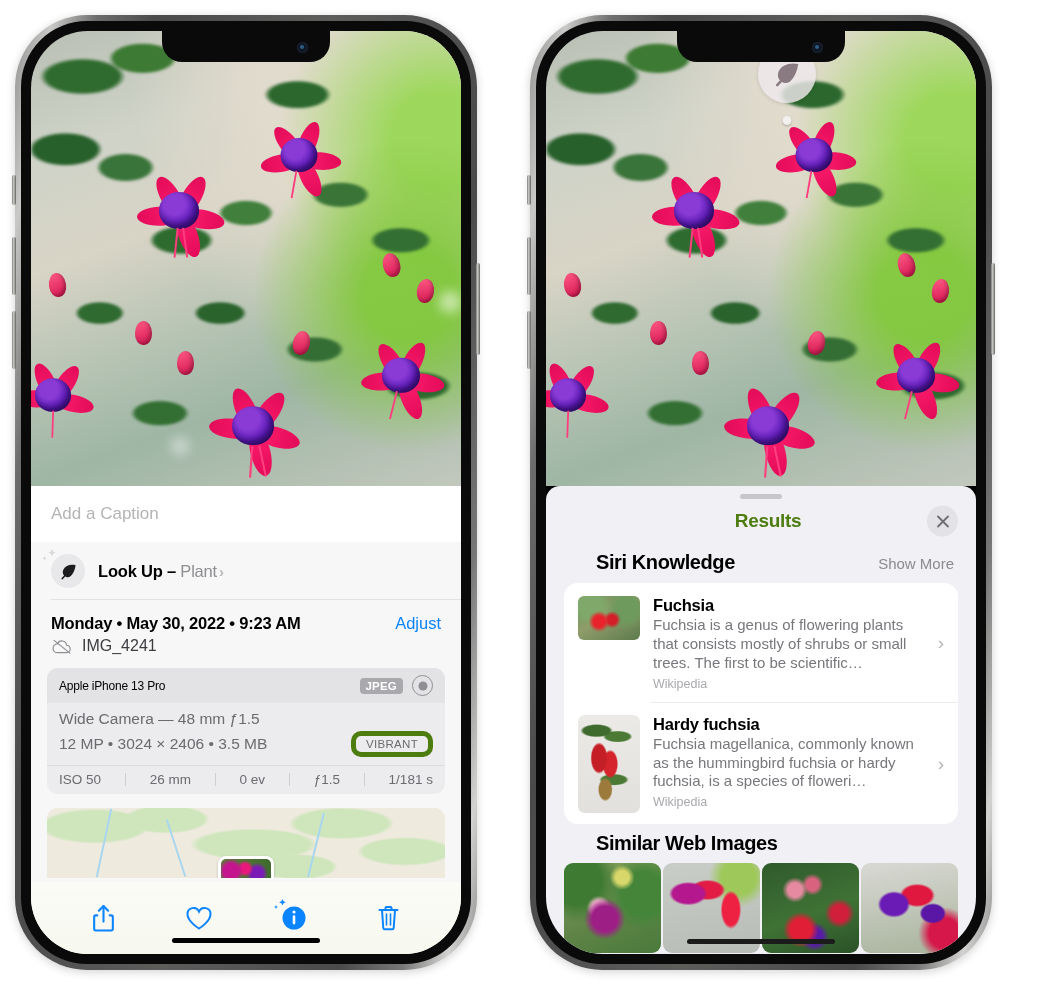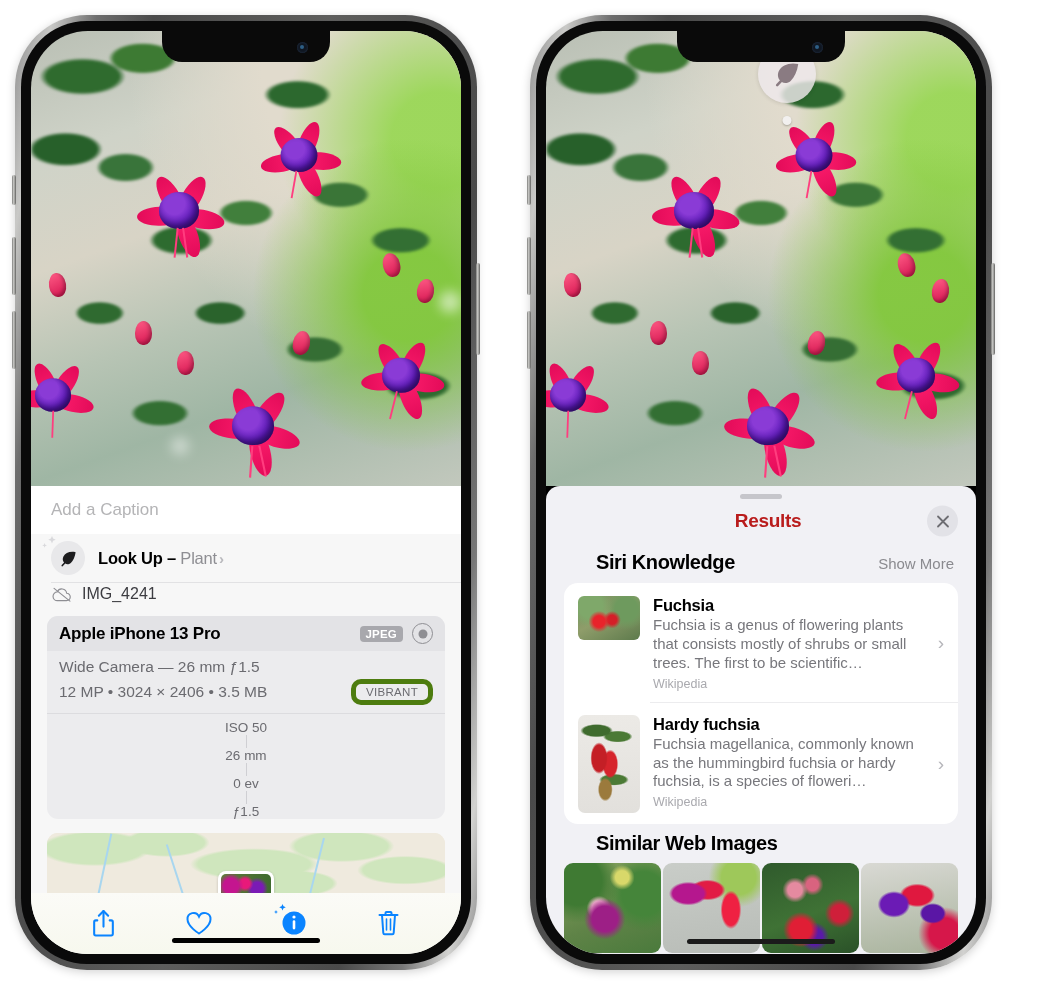--- a/index.html
+++ b/index.html
@@ -164,21 +164,21 @@
 
   .cam-card {
     margin: 13px 16px 0 16px;
     border-radius: 11px; overflow:hidden;
     background:#ececee;
   }
   .cam-head {
     display:flex;align-items:center;justify-content:space-between;
     padding:7px 12px; background:#e3e3e6;
   }
-  .cam-model { font-size:17px;font-weight:700;color:#000;letter-spacing:-.2px;}
+  .cam-model { font-size:12px;font-weight:400;color:#000;letter-spacing:-.2px;}
   .cam-head-right { display:flex;align-items:center;gap:9px; }
   .tag-jpeg {
     background:#a8a8ad;color:#fff;font-size:11.5px;font-weight:700;
     padding:2px 6px;border-radius:4px;letter-spacing:.2px;
   }
   .raw-dot {
     width:21px;height:21px;border-radius:50%;
     border:1.6px solid #8e8e93; position:relative;
   }
   .raw-dot::after{content:"";position:absolute;left:50%;top:50%;transform:translate(-50%,-50%);
@@ -186,21 +186,21 @@
   .cam-body { padding:7px 12px 8px 12px; }
   .cam-line1 { font-size:15.5px;color:#6b6b70; }
   .cam-line2row { display:flex;align-items:center;justify-content:space-between;margin-top:3px;}
   .cam-line2 { font-size:15.5px;color:#6b6b70; }
   .tag-vibrant {
     font-size:11.5px;color:#6b6b70;border:5px solid #4d7c0f;
     padding:2px 10px;border-radius:10px;letter-spacing:.3px;
   }
   .exif-row {
     display:flex;align-items:center;justify-content:space-between;
-    border-top:1px solid #dcdcdf; padding:6px 12px 7px 12px;flex-direction:column;
+    border-top:1px solid #dcdcdf; padding:6px 12px 7px 12px;
   }
   .exif-item { font-size:13.5px;color:#6b6b70; }
   .exif-sep { width:1px;height:13px;background:#cfcfd3; }
 
   .map-wrap {
     margin: 14px 16px 0 16px; height: 70px;
     border-radius:11px 11px 0 0; overflow:hidden; position:relative;
     background:#efeade;
   }
   .map-bg { position:absolute;inset:0;
@@ -246,21 +246,21 @@
   
   .results-sheet {
     position:absolute;left:0;right:0;top:455px;bottom:0;
     background:#f1f1f5;
     border-radius:14px 14px 0 0;
     display:flex;flex-direction:column;
     overflow:hidden;
   }
   .grabber { width:42px;height:5px;border-radius:3px;background:#c6c6cb;margin:8px auto 0 auto;}
   .res-head { position:relative;height:44px;display:flex;align-items:center;justify-content:center; }
-  .res-title { font-size:19px;font-weight:700;color:#b91c1c;letter-spacing:-.3px;margin-left:14px;}
+  .res-title { font-size:19px;font-weight:700;color:#4d7c0f;letter-spacing:-.3px;margin-left:14px;}
   .close-btn {
     position:absolute;right:18px;top:50%;transform:translateY(-50%);
     width:31px;height:31px;border-radius:50%;background:#e2e2e7;
     display:flex;align-items:center;justify-content:center;
   }
   .sec-head {
     display:flex;align-items:baseline;justify-content:space-between;
     padding: 8px 22px 9px 22px;
     margin-left: 28px;
   }
@@ -442,39 +442,43 @@
               </svg>
               <svg width="19" height="19" viewBox="0 0 24 24">
                 <path d="M21 4c-7.2-1.6-13.1 1.1-15.4 5.4-1.5 2.9-.9 6 .8 7.6l-3 3.2a1 1 0 1 0 1.5 1.4l3-3.2c1.8 1.3 4.8 1.2 7-.8C18 14.4 20.2 9.9 21 4z" fill="#1c1c1e"></path>
               </svg>
             </div>
             <div class="lookup-text">
               <span>Look Up – </span><span class="sub">Plant</span><span class="chev-grey">›</span>
             </div>
           </div>
 
+          <div class="meta-row">
+            <span class="meta-date">Monday • May 30, 2022 • 9:23 AM</span>
+            <span class="adjust">Adjust</span>
+          </div>
 
           <div class="file-row">
             <svg width="22" height="15" viewBox="0 0 24 17">
               <path d="M7 15.5h10a4.2 4.2 0 0 0 .3-8.4A5.6 5.6 0 0 0 6.6 5.6 4.6 4.6 0 0 0 7 15.5z" fill="none" stroke="#8e8e93" stroke-width="1.3"></path>
               <line x1="3" y1="1.5" x2="21" y2="16" stroke="#8e8e93" stroke-width="1.3" stroke-linecap="round"></line>
             </svg>
             <span class="file-name">IMG_4241</span>
           </div>
 
           <div class="cam-card">
             <div class="cam-head">
               <span class="cam-model">Apple iPhone 13 Pro</span>
               <span class="cam-head-right">
                 <span class="tag-jpeg">JPEG</span>
                 <span class="raw-dot"></span>
               </span>
             </div>
             <div class="cam-body">
-              <div class="cam-line1">Wide Camera — 26 mm ƒ1.5</div>
+              <div class="cam-line1">Wide Camera — 48 mm ƒ1.5</div>
               <div class="cam-line2row">
                 <span class="cam-line2">12 MP • 3024 × 2406 • 3.5 MB</span>
                 <span class="tag-vibrant">VIBRANT</span>
               </div>
             </div>
             <div class="exif-row">
               <span class="exif-item">ISO 50</span>
               <span class="exif-sep"></span>
               <span class="exif-item">26 mm</span>
               <span class="exif-sep"></span>

